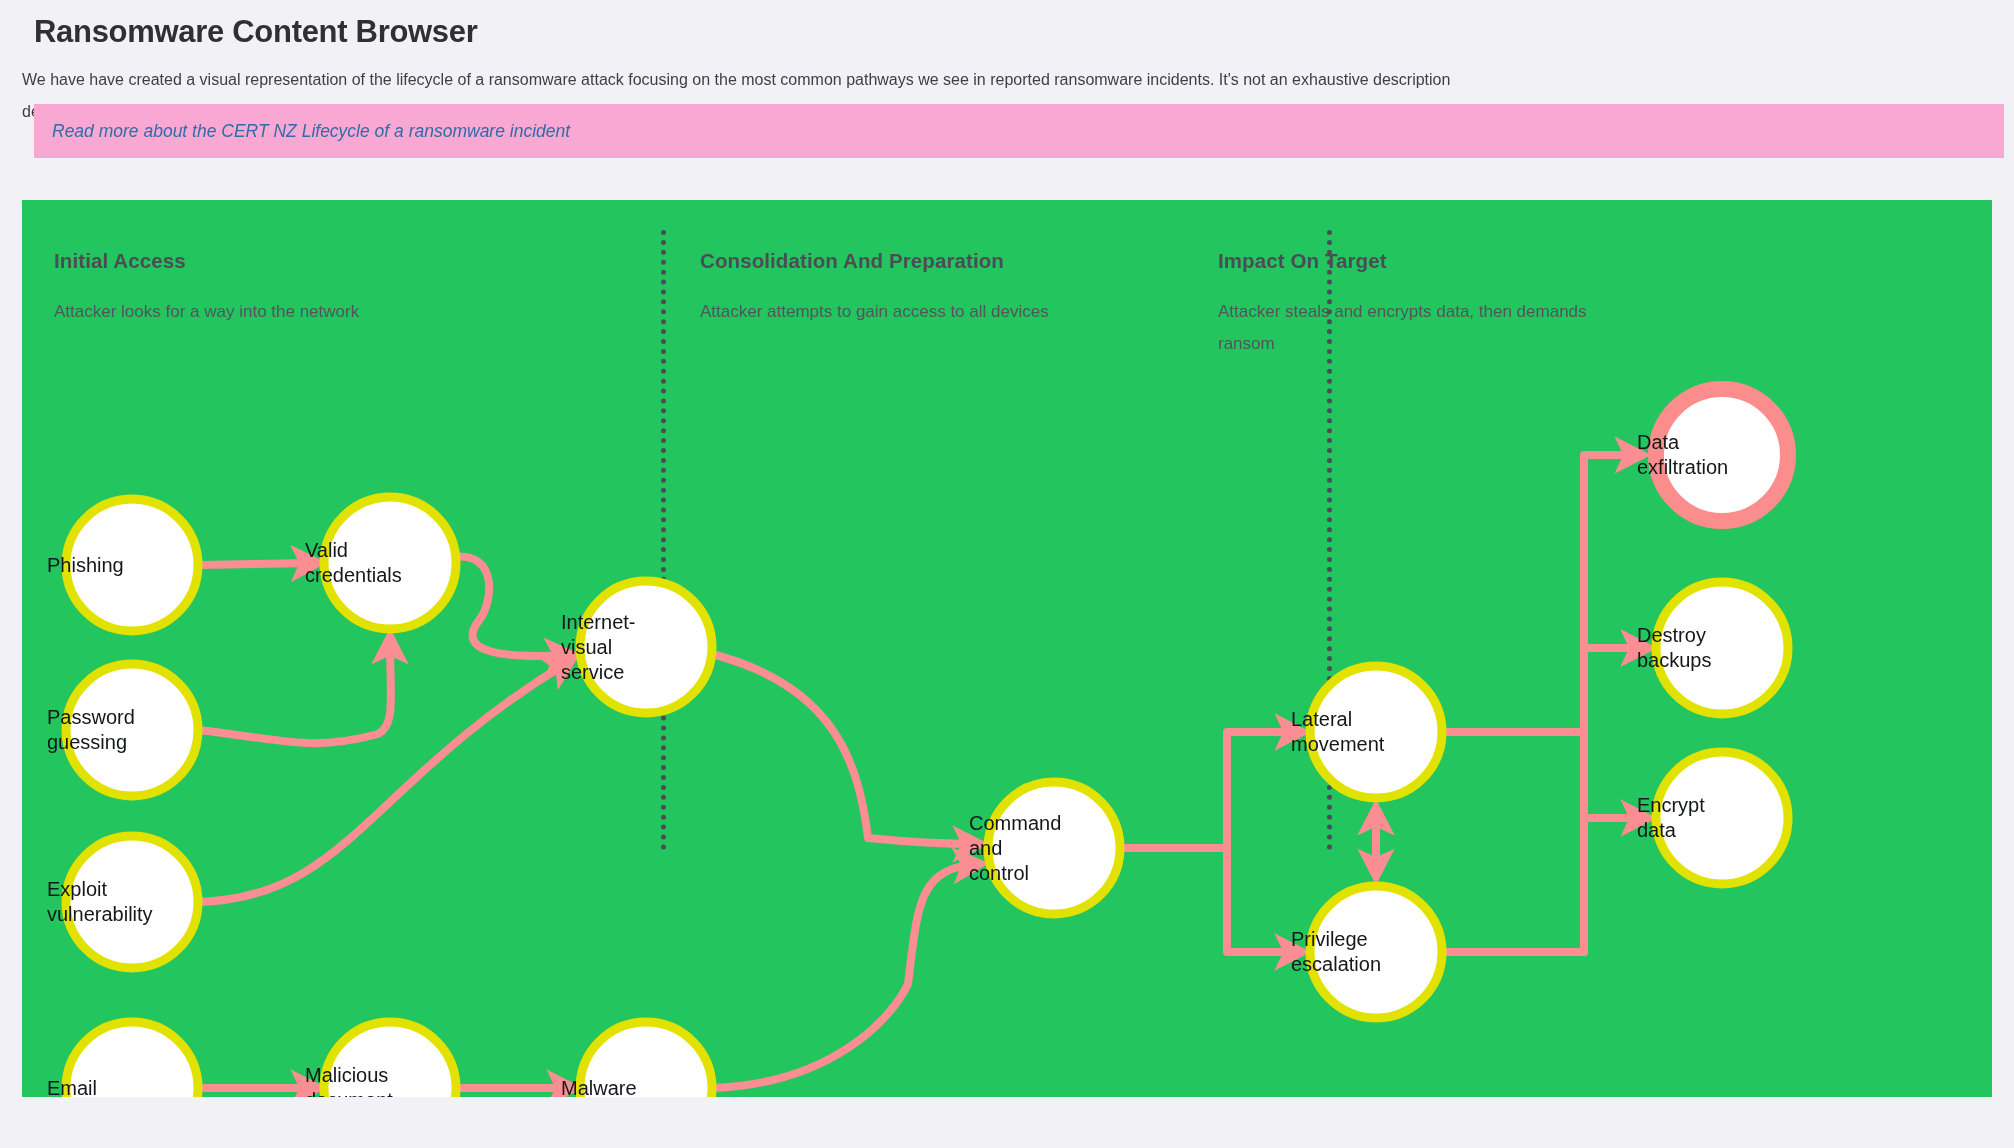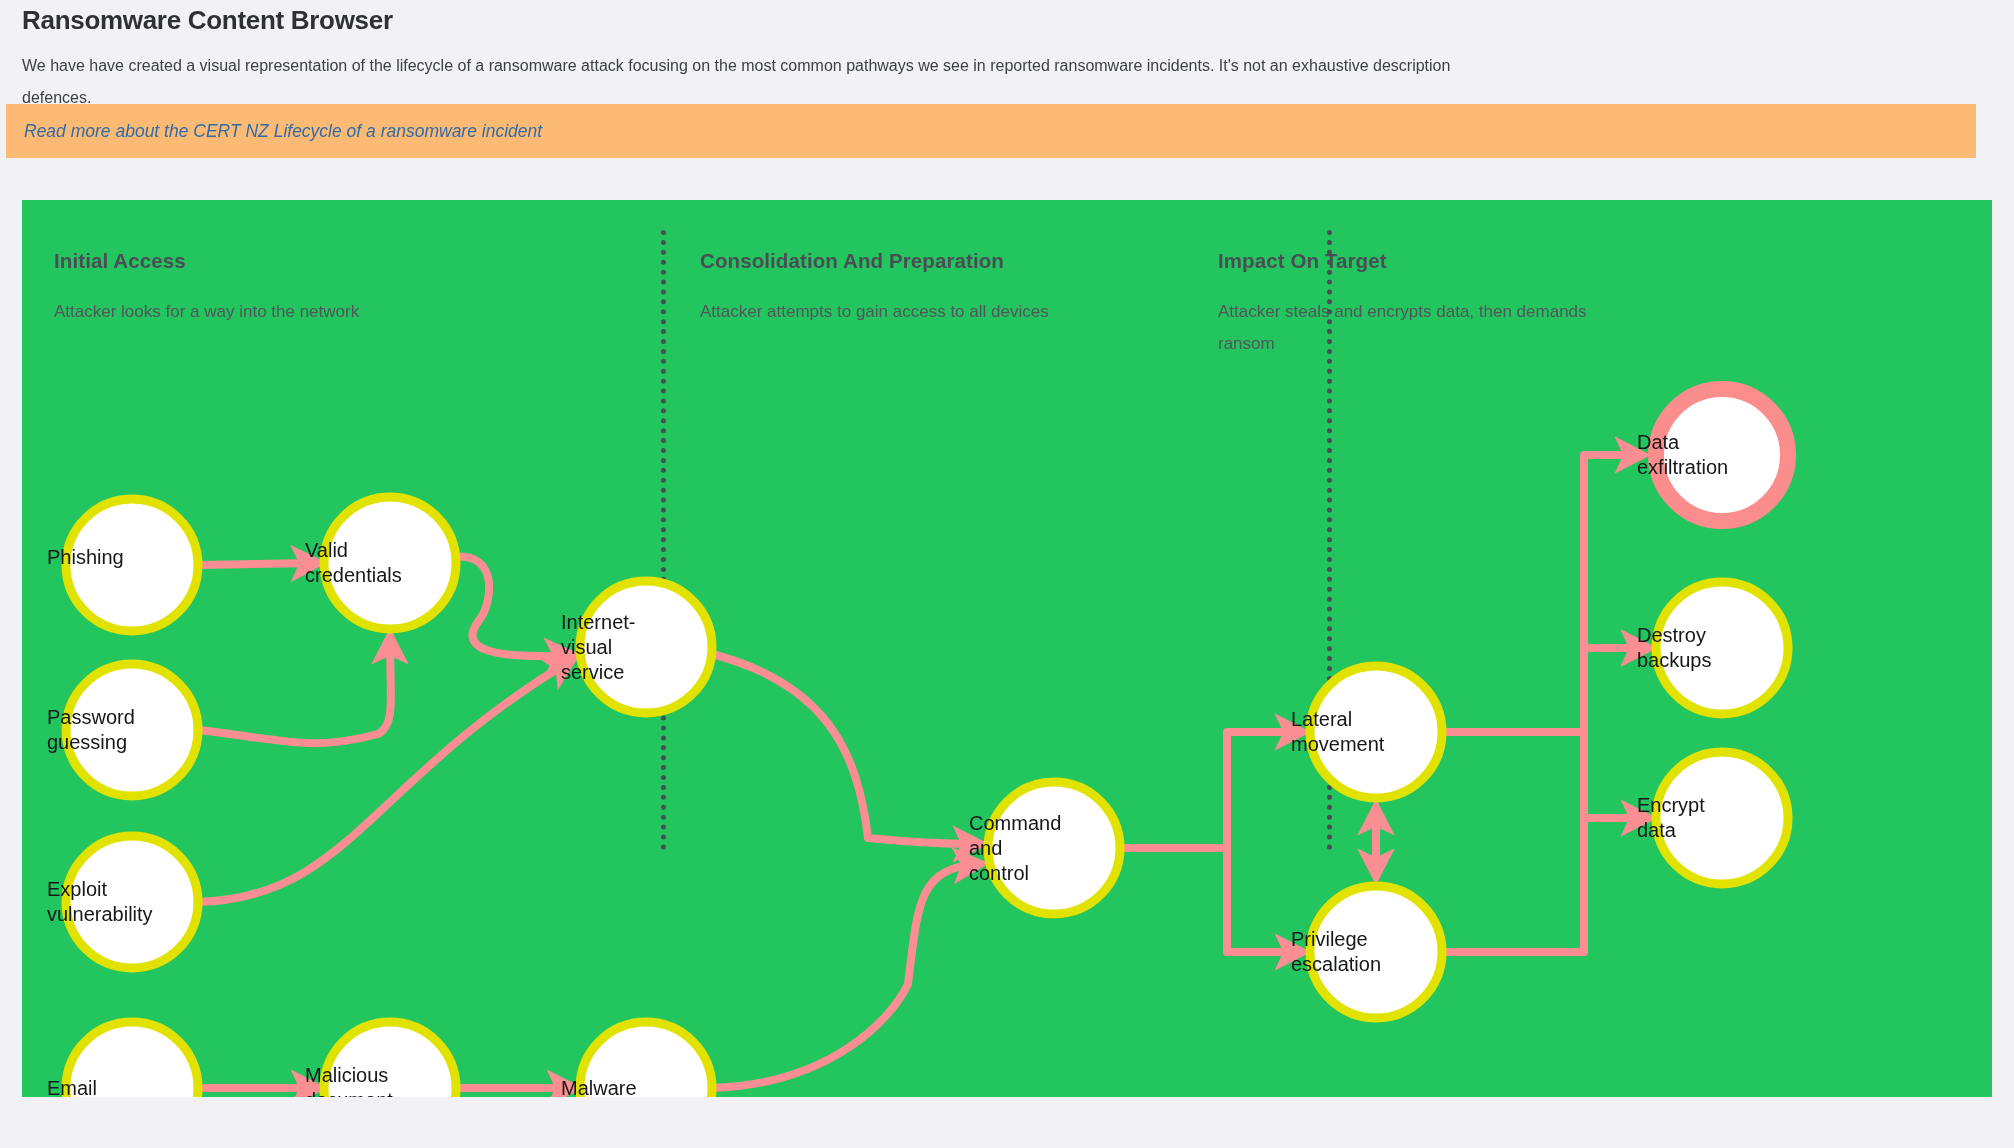--- a/index.html
+++ b/index.html
@@ -21,23 +21,23 @@
 
   
   .header-block {
     position: absolute;
     left: 0; top: 0;
     width: 2014px;
     padding: 0 22px;
     background: #f2f2f6;
   }
   .page-title {
-    margin: 0;
+    margin: 12px;
     padding-top: 0px;
-    font-size: 26px;
+    font-size: 31px;
     font-weight: bold;
     color: #2f3034;
     letter-spacing: -0.3px;
     line-height: 40px;
   }
   .page-intro {
     margin: 10px 0 0 0;
     font-size: 16px;
     line-height: 32px;
     color: #3c3f45;
@@ -46,24 +46,24 @@
     overflow: hidden;
   }
   .page-intro .intro-line2 {
     display: block;
     white-space: normal;
   }
 
   
   .link-strip {
     position: absolute;
-    left: 6px; top: 104px;
+    left: 34px; top: 104px;
     width: 1970px;
     height: 54px;
-    background: #fdba74;
+    background: #f9a8d4;
     display: flex;
     align-items: center;
     padding-left: 18px;
   }
   .read-more-link {
     font-size: 17.5px;
     font-style: italic;
     color: #2f6ca8;
     text-decoration: none;
     cursor: pointer;
@@ -251,21 +251,21 @@
           <circle cx="1032" cy="648" r="66" fill="#ffffff" stroke="#e2e200" stroke-width="9" style="cursor: pointer;"></circle>
           <circle cx="1354" cy="532" r="66" fill="#ffffff" stroke="#e2e200" stroke-width="9" style="cursor: pointer;"></circle>
           <circle cx="1354" cy="752" r="66" fill="#ffffff" stroke="#e2e200" stroke-width="9" style="cursor: pointer;"></circle>
           <circle cx="1700" cy="255" r="66" fill="#ffffff" stroke="#fb8d8d" stroke-width="16" style="cursor: pointer;"></circle>
           <circle cx="1700" cy="448" r="66" fill="#ffffff" stroke="#e2e200" stroke-width="9" style="cursor: pointer;"></circle>
           <circle cx="1700" cy="618" r="66" fill="#ffffff" stroke="#e2e200" stroke-width="9" style="cursor: pointer;"></circle>
         </g>
     </svg>
 
     <div id="label-layer">
-        <div class="node-label" style="left: 110px; top: 357px;">Phishing</div>
+        <div class="node-label" style="left: 110px; top: 365px;">Phishing</div>
         <div class="node-label" style="left: 368px; top: 363px;">Valid
 credentials</div>
         <div class="node-label" style="left: 110px; top: 530px;">Password
 guessing</div>
         <div class="node-label" style="left: 110px; top: 702px;">Exploit
 vulnerability</div>
         <div class="node-label" style="left: 624px; top: 447px;">Internet-
 visual
 service</div>
         <div class="node-label" style="left: 110px; top: 888px;">Email</div>

